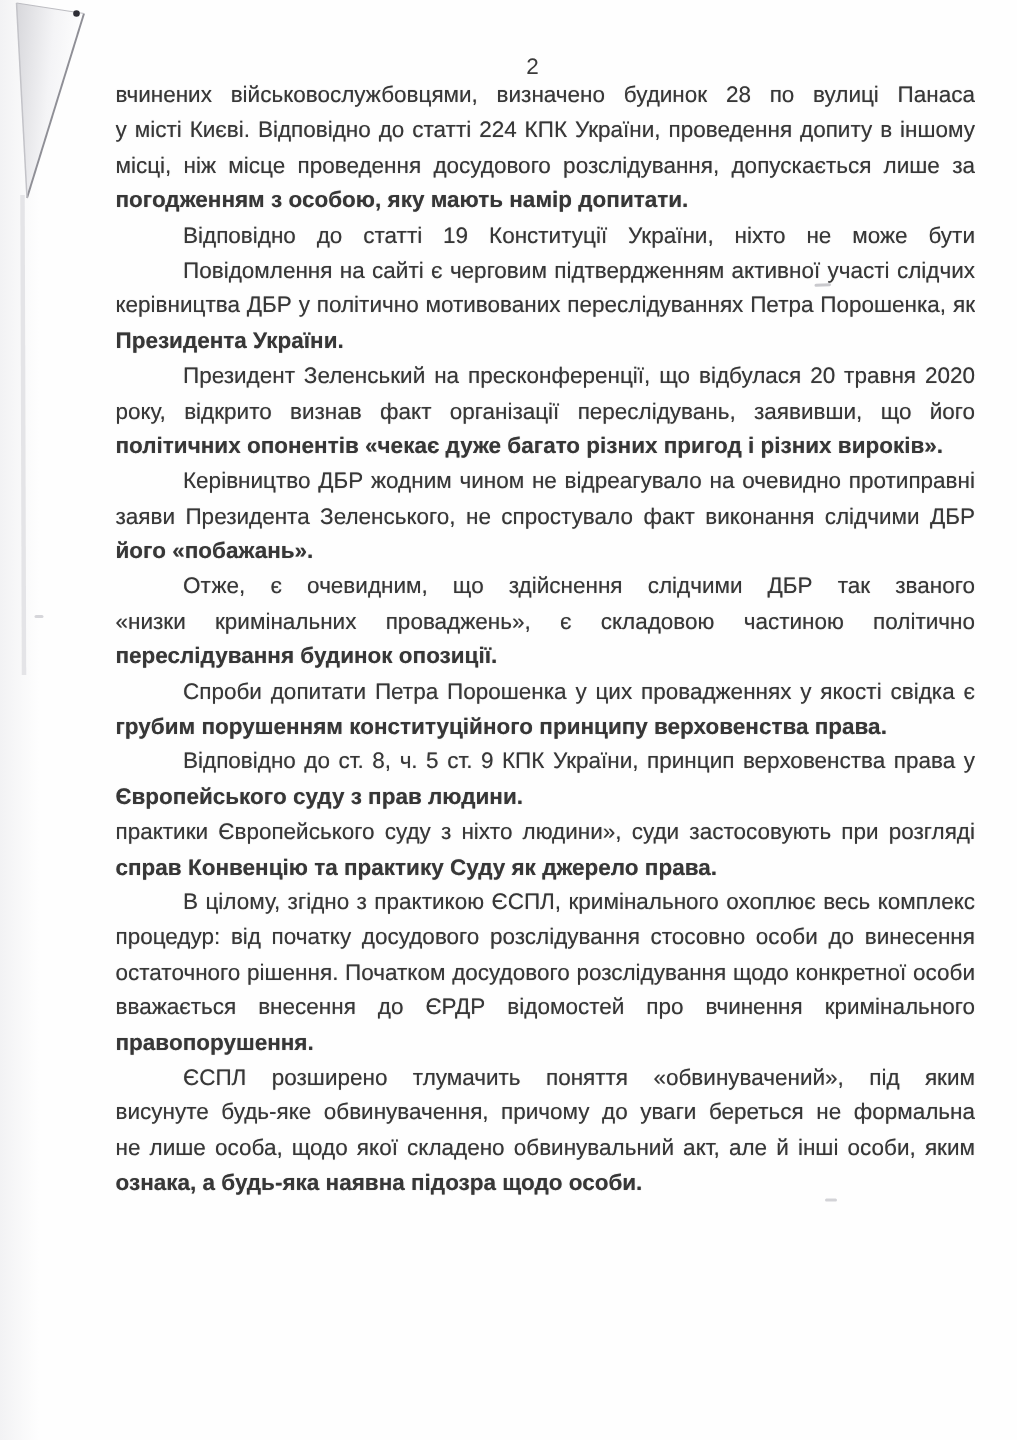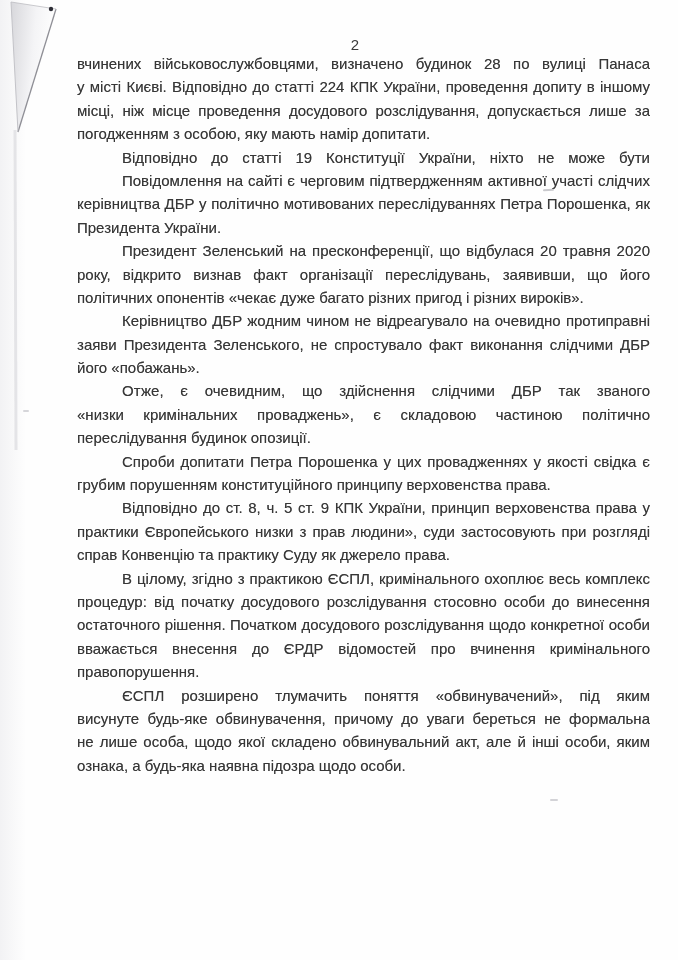--- a/index.html
+++ b/index.html
@@ -43,21 +43,21 @@
     text-shadow: 0 0 0.5px rgba(45,45,45,0.55);
   }
   .paragraph { margin: 0; }
   .line {
     text-align: justify;
     text-align-last: justify;
     white-space: normal;
     overflow: hidden;
     height: 23.4px;
   }
-  .line.last { text-align-last: left; }
+  .line.last { text-align-last: left; font-weight: bold; }
   .line.indent { text-indent: 45px; }
   .speck {
     position: absolute;
     border-radius: 1px;
     pointer-events: none;
   }
   .speck-1 { left: 543px; top: 189px; width: 11px; height: 2px; background: #c9c9cd; transform: rotate(-3deg); }
   .speck-2 { left: 550px; top: 799px; width: 8px; height: 2px; background: #d3d3d7; }
   .speck-3 { left: 23px; top: 410px; width: 6px; height: 2px; background: #d6d6da; }
 </style>
@@ -113,23 +113,24 @@
         <div class="line indent">Отже, є очевидним, що здійснення слідчими ДБР так званого розслідування</div>
         <div class="line">«низки кримінальних проваджень», є складовою частиною політично мотивованого</div>
         <div class="line last">переслідування будинок опозиції.</div>
       </div>
       <div class="paragraph">
         <div class="line indent">Спроби допитати Петра Порошенка у цих провадженнях у якості свідка є</div>
         <div class="line last">грубим порушенням конституційного принципу верховенства права.</div>
       </div>
       <div class="paragraph">
         <div class="line indent">Відповідно до ст. 8, ч. 5 ст. 9 КПК України, принцип верховенства права у</div>
+        <div class="line last">Європейського суду з прав людини.</div>
       </div>
       <div class="paragraph">
-        <div class="line">практики Європейського низки з прав людини», суди застосовують при розгляді</div>
+        <div class="line">практики Європейського суду з ніхто людини», суди застосовують при розгляді</div>
         <div class="line last">справ Конвенцію та практику Суду як джерело права.</div>
       </div>
       <div class="paragraph">
         <div class="line indent">В цілому, згідно з практикою ЄСПЛ, кримінального охоплює весь комплекс</div>
         <div class="line">процедур: від початку досудового розслідування стосовно особи до винесення</div>
         <div class="line">остаточного рішення. Початком досудового розслідування щодо конкретної особи</div>
         <div class="line">вважається внесення до ЄРДР відомостей про вчинення кримінального</div>
         <div class="line last">правопорушення.</div>
       </div>
       <div class="paragraph">

